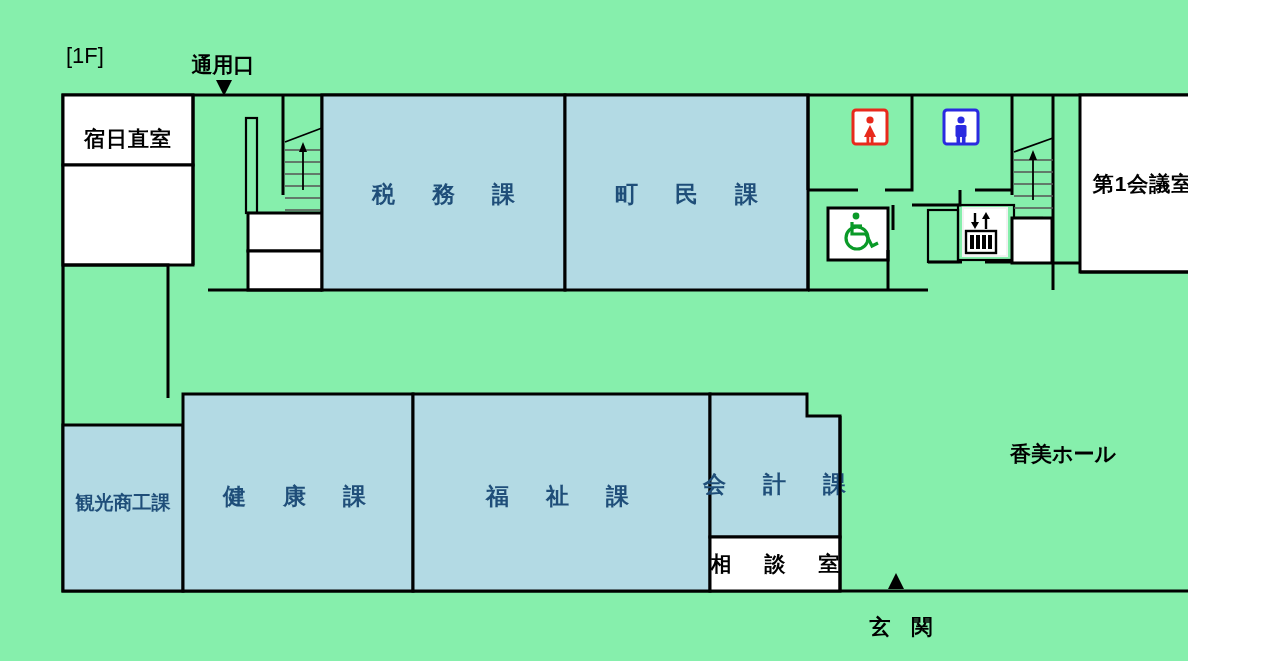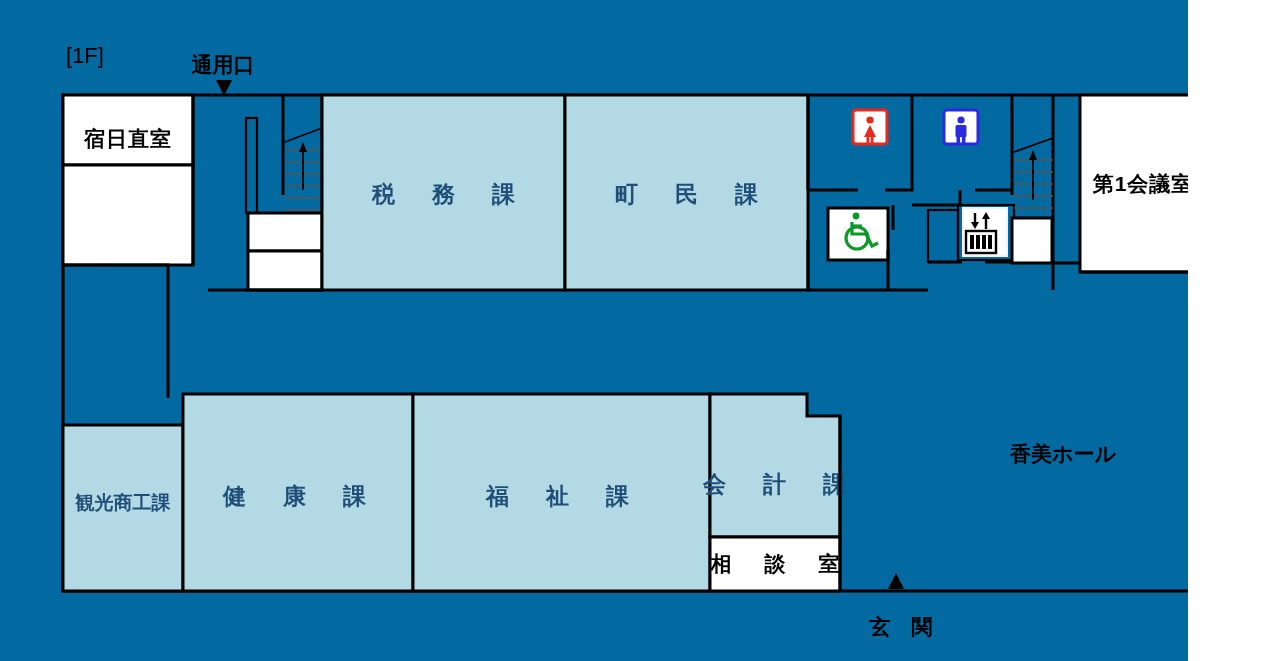--- a/index.html
+++ b/index.html
@@ -8,21 +8,21 @@
     padding: 0;
     background: #ffffff;
   }
   body {
     font-family: "Liberation Sans", "DejaVu Sans", sans-serif;
   }
   #plan-root {
     position: relative;
     width: 1188px;
     height: 661px;
-    background: #0369a1;
+    background: #86efac;
     overflow: hidden;
   }
   svg#floorplan {
     display: block;
     width: 1262px;
     height: 661px;
   }
   .wall-outer {
     fill: none;
     stroke: #000000;

